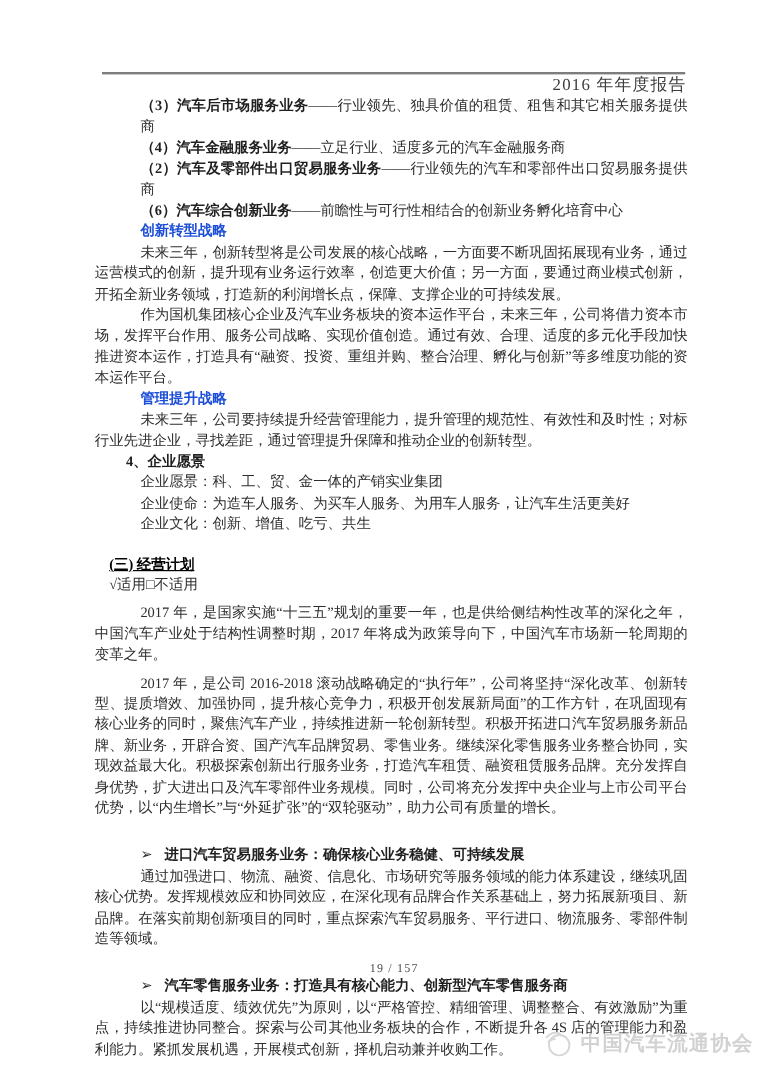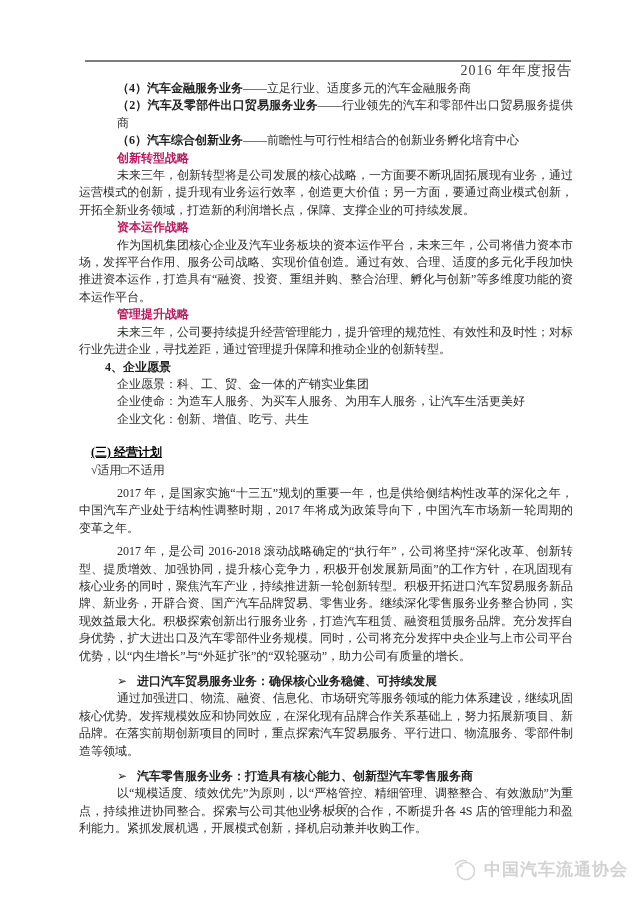--- a/index.html
+++ b/index.html
@@ -50,21 +50,21 @@
   }
   .list-item b { color: #1f1f1f; }
   .h-num {
     font-weight: bold;
     padding-left: 26px;
     color: #1f1f1f;
   }
   .h-sub {
     font-weight: bold;
     padding-left: 38px;
-    color: #be185d;
+    color: #1d4ed8;
   }
   .content p {
     margin: 0;
     text-indent: 38px;
   }
   .vision-line {
     padding-left: 38px;
   }
   .h-section {
     font-weight: bold;
@@ -73,21 +73,21 @@
     color: #000000;
     text-decoration: underline;
   }
   .applicable-line {
     padding-left: 12px;
   }
   .para-gap { margin-top: 6px !important; }
   .bullet-head {
     font-weight: bold;
     padding-left: 38px;
-    margin-top: 8px;
+    margin-top: 22px;
     color: #1f1f1f;
   }
   .bullet-head .marker {
     display: inline-block;
     margin-right: 10px;
     font-weight: normal;
     color: #2d2d2d;
   }
   .page-number {
     position: absolute;
@@ -119,29 +119,29 @@
 
 <div class="page">
 
   <div class="page-header">
     <span>2016 年年度报告</span>
   </div>
   <div class="header-rule"></div>
 
   <div class="content">
 
+    <div class="list-item"><b>（3）汽车后市场服务业务</b><span>——行业领先、独具价值的租赁、租售和其它相关服务提供商</span></div>
     <div class="list-item"><b>（4）汽车金融服务业务</b><span>——立足行业、适度多元的汽车金融服务商</span></div>
     <div class="list-item"><b>（2）汽车及零部件出口贸易服务业务</b><span>——行业领先的汽车和零部件出口贸易服务提供商</span></div>
     <div class="list-item"><b>（6）汽车综合创新业务</b><span>——前瞻性与可行性相结合的创新业务孵化培育中心</span></div>
 
 
     <div class="h-sub">创新转型战略</div>
     <p>未来三年，创新转型将是公司发展的核心战略，一方面要不断巩固拓展现有业务，通过运营模式的创新，提升现有业务运行效率，创造更大价值；另一方面，要通过商业模式创新，开拓全新业务领域，打造新的利润增长点，保障、支撑企业的可持续发展。</p>
 
-    <div class="h-sub">资本运作战略</div>
     <p>作为国机集团核心企业及汽车业务板块的资本运作平台，未来三年，公司将借力资本市场，发挥平台作用、服务公司战略、实现价值创造。通过有效、合理、适度的多元化手段加快推进资本运作，打造具有“融资、投资、重组并购、整合治理、孵化与创新”等多维度功能的资本运作平台。</p>
 
     <div class="h-sub">管理提升战略</div>
     <p>未来三年，公司要持续提升经营管理能力，提升管理的规范性、有效性和及时性；对标行业先进企业，寻找差距，通过管理提升保障和推动企业的创新转型。</p>
 
     <div class="h-num">4、企业愿景</div>
     <div class="vision-line">企业愿景：科、工、贸、金一体的产销实业集团</div>
     <div class="vision-line">企业使命：为造车人服务、为买车人服务、为用车人服务，让汽车生活更美好</div>
     <div class="vision-line">企业文化：创新、增值、吃亏、共生</div>
 

